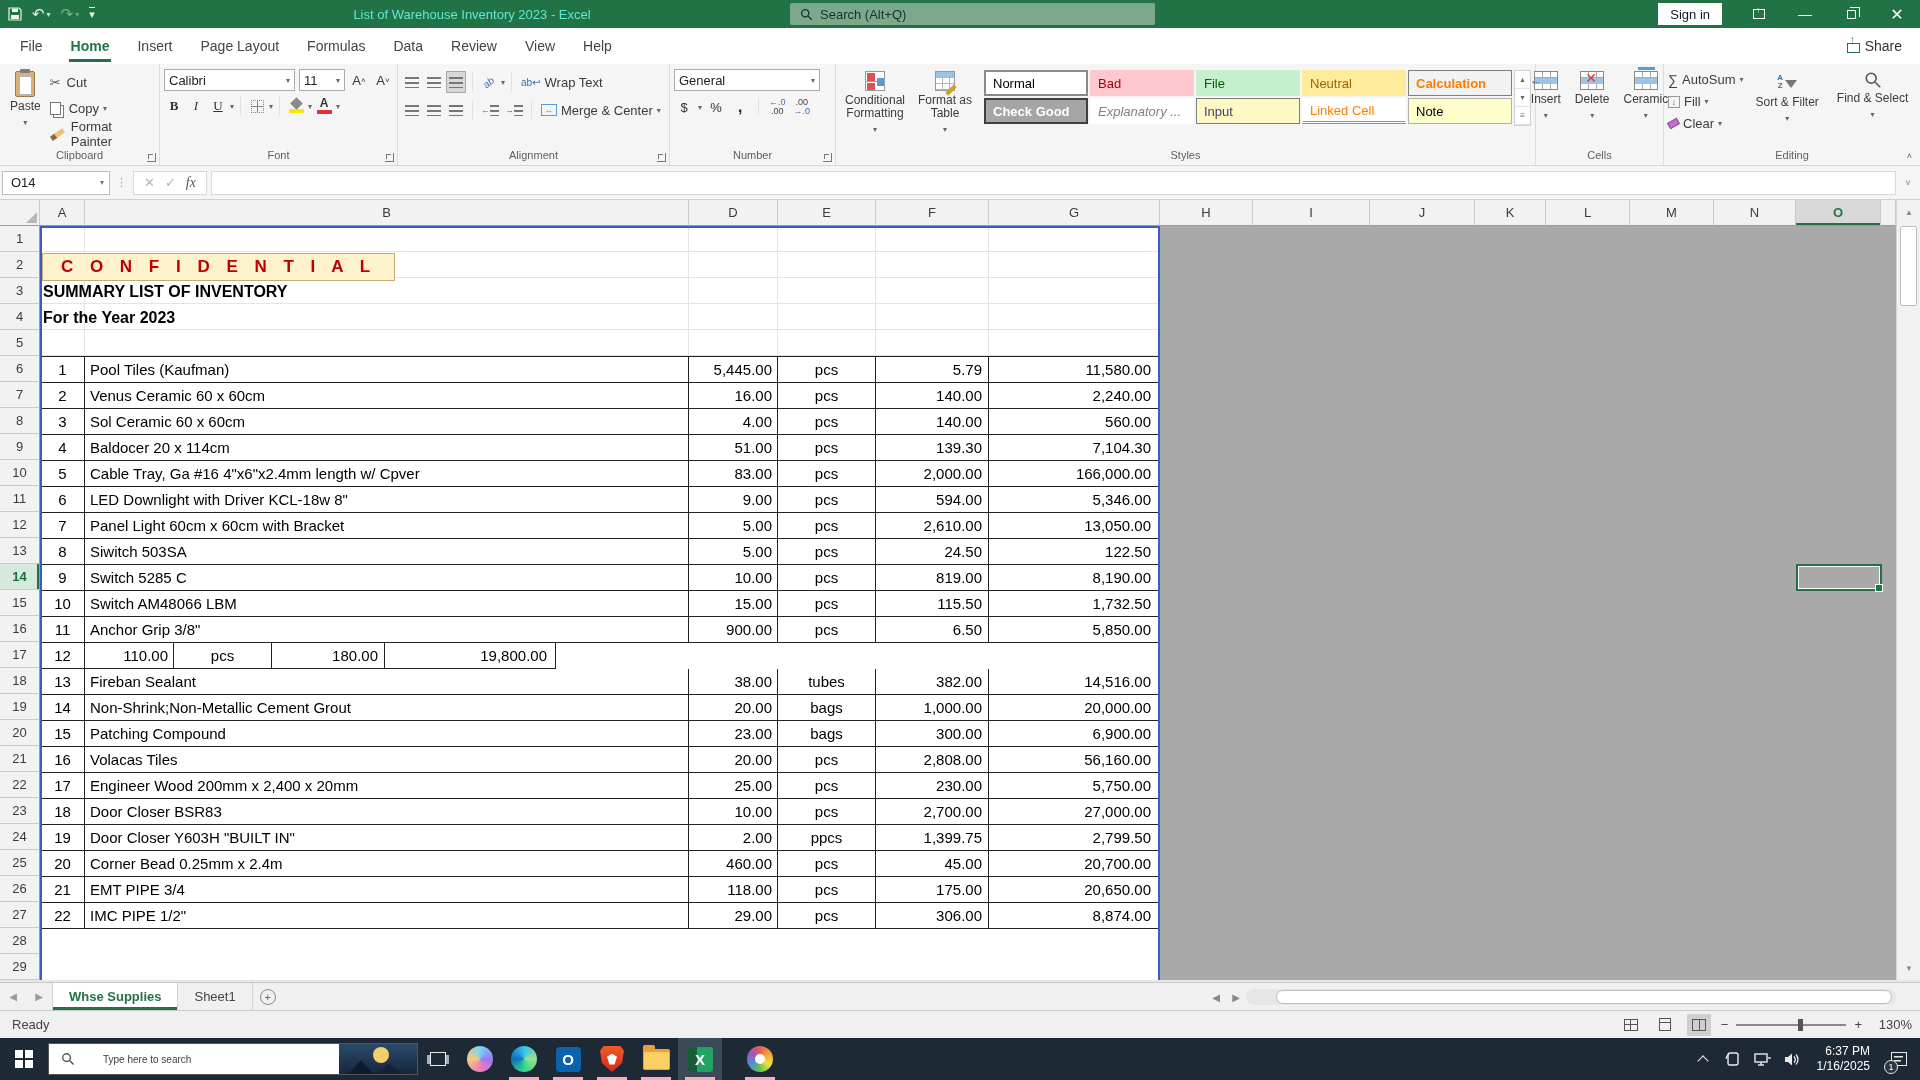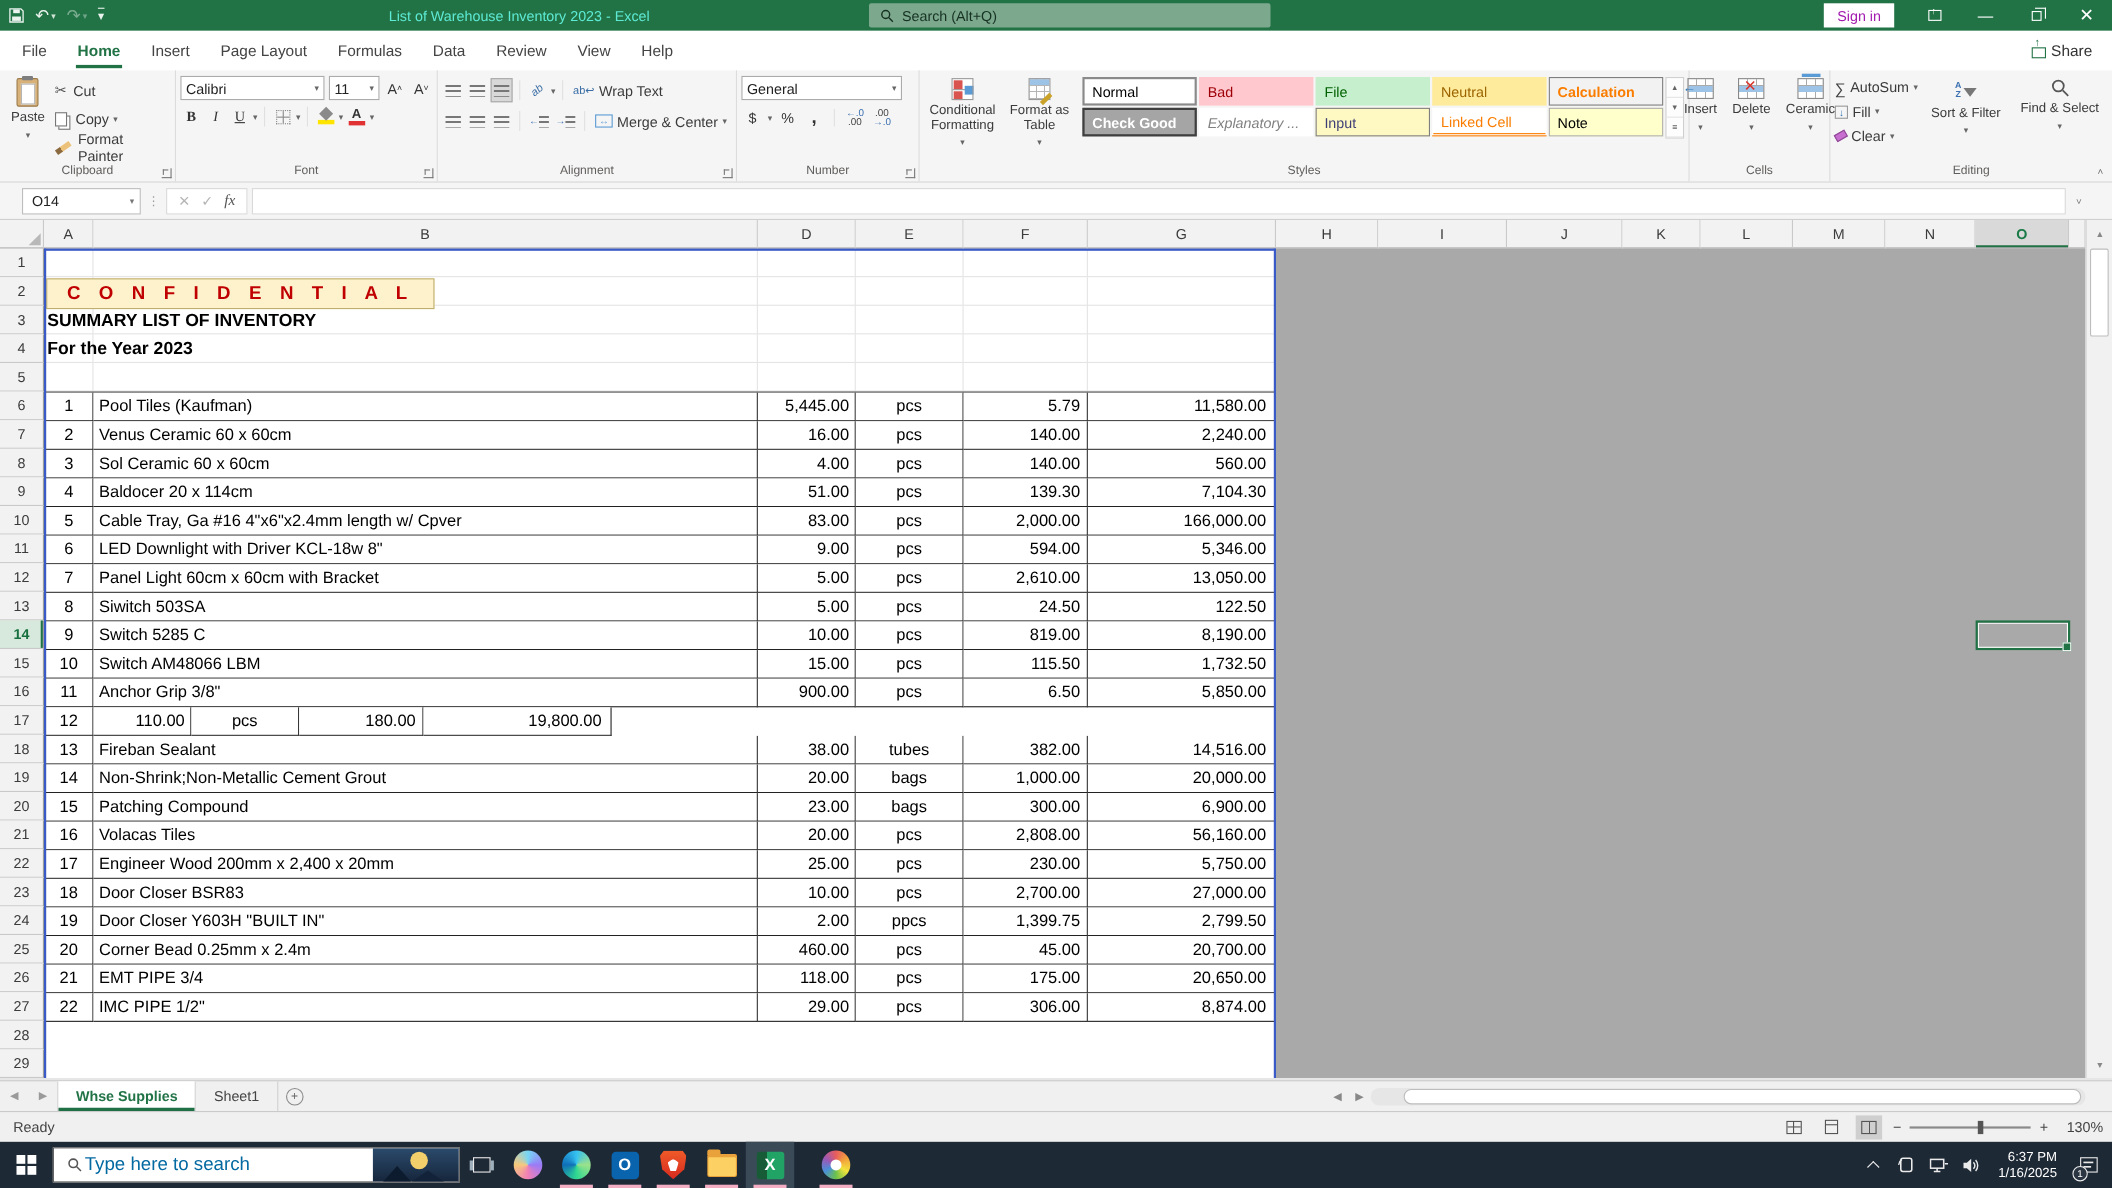--- a/index.html
+++ b/index.html
@@ -9,21 +9,21 @@
 
 .titlebar{height:28px;background:#217346;position:relative;color:#eaf3ed;flex:none}
 .qat{position:absolute;left:8px;top:0;height:28px;display:flex;align-items:center;gap:10px}
 .qat .qbtn{display:flex;align-items:center;gap:2px;color:#eaf3ed;font-size:13px;cursor:default}
 .qbtn svg{display:block}
 .qcaret{font-size:8px;color:#cfe3d6}
 .dis{opacity:.45}
 .tb-title{position:absolute;left:0;width:944px;top:0;height:28px;display:flex;align-items:center;justify-content:center;font-size:13px;color:#5eead4}
 .tb-search{position:absolute;left:790px;top:3px;width:365px;height:22px;background:#7ca98e;border-radius:2px;display:flex;align-items:center;gap:7px;padding-left:10px;font-size:13px;color:#173123}
 .tb-right{position:absolute;right:0;top:0;height:28px;display:flex;align-items:center}
-.signin{background:#fff;color:#a21caf;font-size:13px;height:22px;padding:0 12px;display:flex;align-items:center;margin-right:14px}
+.signin{background:#fff;color:#0f172a;font-size:13px;height:22px;padding:0 12px;display:flex;align-items:center;margin-right:14px}
 .winbtn{width:46px;height:28px;display:flex;align-items:center;justify-content:center;color:#fff;font-size:14px}
 .ribopt{width:46px;height:28px;display:flex;align-items:center;justify-content:center}
 .ribopt .box{width:12px;height:10px;border:1px solid #fff;position:relative}
 .ribopt .box::after{content:"↑";position:absolute;left:2px;top:-4px;font-size:8px;color:#fff}
 .restore .r1{width:9px;height:9px;border:1px solid #fff;position:relative;background:transparent}
 .restore .r1::after{content:"";position:absolute;left:2px;top:-4px;width:9px;height:9px;border:1px solid #fff;border-left:none;border-bottom:none}
 
 
 .menubar{height:36px;background:#fff;display:flex;align-items:center;padding:0 6px;position:relative;flex:none}
 .mtab{padding:0 14px;font-size:14px;color:#444;height:36px;display:flex;align-items:center;position:relative}
@@ -109,21 +109,21 @@
 .ed-small{display:flex;flex-direction:column;justify-content:center;gap:1px}
 .edrow{display:flex;align-items:center;gap:4px;font-size:13px;color:#3b3b3b;height:21px}
 .sigma{font-size:14px;color:#444}
 .fillbox{width:12px;height:12px;border:1px solid #999;font-size:9px;color:#2e75b6;display:flex;align-items:center;justify-content:center}
 .ic-clear{width:11px;height:7px;background:#c86ed0;border:1px solid #8d4a94;transform:rotate(-30deg)}
 .azcol{display:flex;flex-direction:column;font-size:8px;font-weight:bold;color:#3a6fb0;line-height:8px}
 .funnel{width:0;height:0;border-left:6px solid transparent;border-right:6px solid transparent;border-top:8px solid #777;position:relative;margin-top:3px}
 .ribchev{position:absolute;right:8px;bottom:4px;font-size:9px;color:#666}
 
 
-.fbar{height:34px;background:#f5f5f5;display:flex;align-items:center;padding:4px 18px;border-bottom:1px solid #cfcfcf;flex:none}
+.fbar{height:34px;background:#f5f5f5;display:flex;align-items:center;padding:4px 0;border-bottom:1px solid #cfcfcf;flex:none}
 .namebox{width:108px;height:24px;background:#fff;border:1px solid #bdbdbd;display:flex;align-items:center;font-size:13px;color:#222;padding-left:8px;justify-content:space-between;margin-left:2px}
 .nb-caret{color:#777;font-size:8px;padding-right:5px}
 .fdots{color:#9a9a9a;padding:0 6px;font-size:11px}
 .fbtns{display:flex;align-items:center;gap:10px;background:#fff;border:1px solid #d9d9d9;height:24px;padding:0 10px;margin-right:4px}
 .fx-x,.fx-ck{color:#b5b5b5;font-size:13px}
 .fx{font-style:italic;font-family:"Liberation Serif",serif;font-size:14px;color:#555}
 .finput{flex:1;height:24px;background:#fff;border:1px solid #d9d9d9}
 .fexp{width:24px;text-align:center;font-size:9px;color:#777}
 
 
@@ -193,21 +193,21 @@
 .ztrack{width:110px;height:2px;background:#8a8a8a;position:relative}
 .zthumb{position:absolute;left:62px;top:-5px;width:5px;height:12px;background:#555}
 .zpct{width:40px;text-align:right}
 
 
 .taskbar{height:42px;background:#1e2936;display:flex;align-items:center;position:relative;flex:none}
 .startbtn{width:48px;height:42px;display:flex;align-items:center;justify-content:center}
 .winlogo{display:grid;grid-template-columns:8px 8px;grid-template-rows:8px 8px;gap:2px}
 .winlogo span{background:#fff}
 .tsearch{width:370px;height:32px;background:#fff;display:flex;align-items:center;position:relative;border:1px solid #555}
-.tsearch .txt{font-size:17px;color:#0369a1;margin-left:2px}
+.tsearch .txt{font-size:10px;color:#404040;margin-left:28px}
 .tsearch svg{margin-left:12px}
 .sart{position:absolute;right:0;top:0;width:78px;height:30px;background:linear-gradient(180deg,#2b4a6b,#16263c);overflow:hidden}
 .moon{position:absolute;right:28px;top:3px;width:16px;height:16px;border-radius:50%;background:#f3cf6b}
 .mt1{position:absolute;left:6px;bottom:-4px;width:0;height:0;border-left:16px solid transparent;border-right:16px solid transparent;border-bottom:18px solid #0d1b2e}
 .mt2{position:absolute;right:8px;bottom:-4px;width:0;height:0;border-left:20px solid transparent;border-right:20px solid transparent;border-bottom:14px solid #122238}
 .tvbtn{width:40px;height:42px;display:flex;align-items:center;justify-content:center}
 .tv-ic{width:16px;height:14px;border:1.5px solid #eaeaea;position:relative;background:#1e2936}
 .tv-ic::before{content:"";position:absolute;left:-4px;top:2px;width:3px;height:9px;background:#9fb0bd}
 .tv-ic::after{content:"";position:absolute;right:-4px;top:2px;width:3px;height:9px;background:#9fb0bd}
 .tapp{width:44px;height:42px;display:flex;align-items:center;justify-content:center;position:relative}

